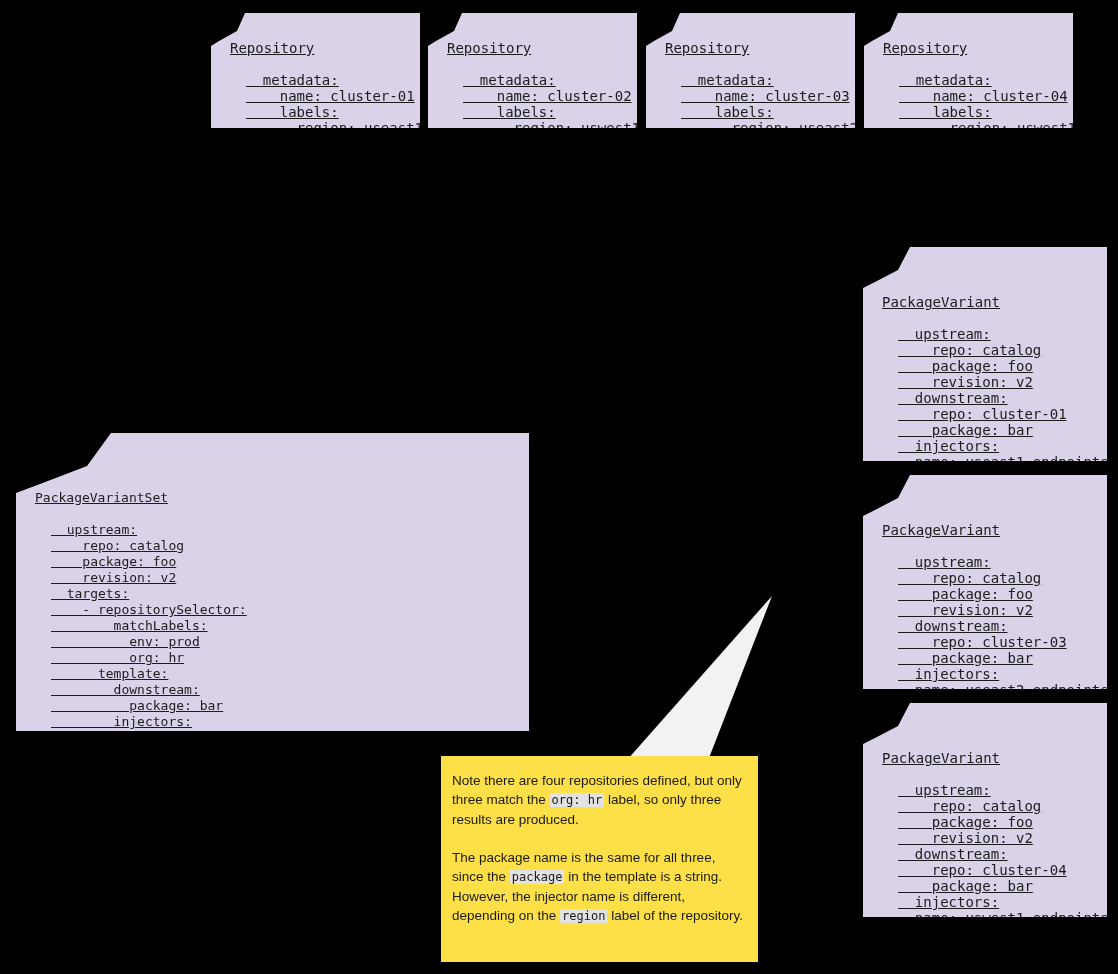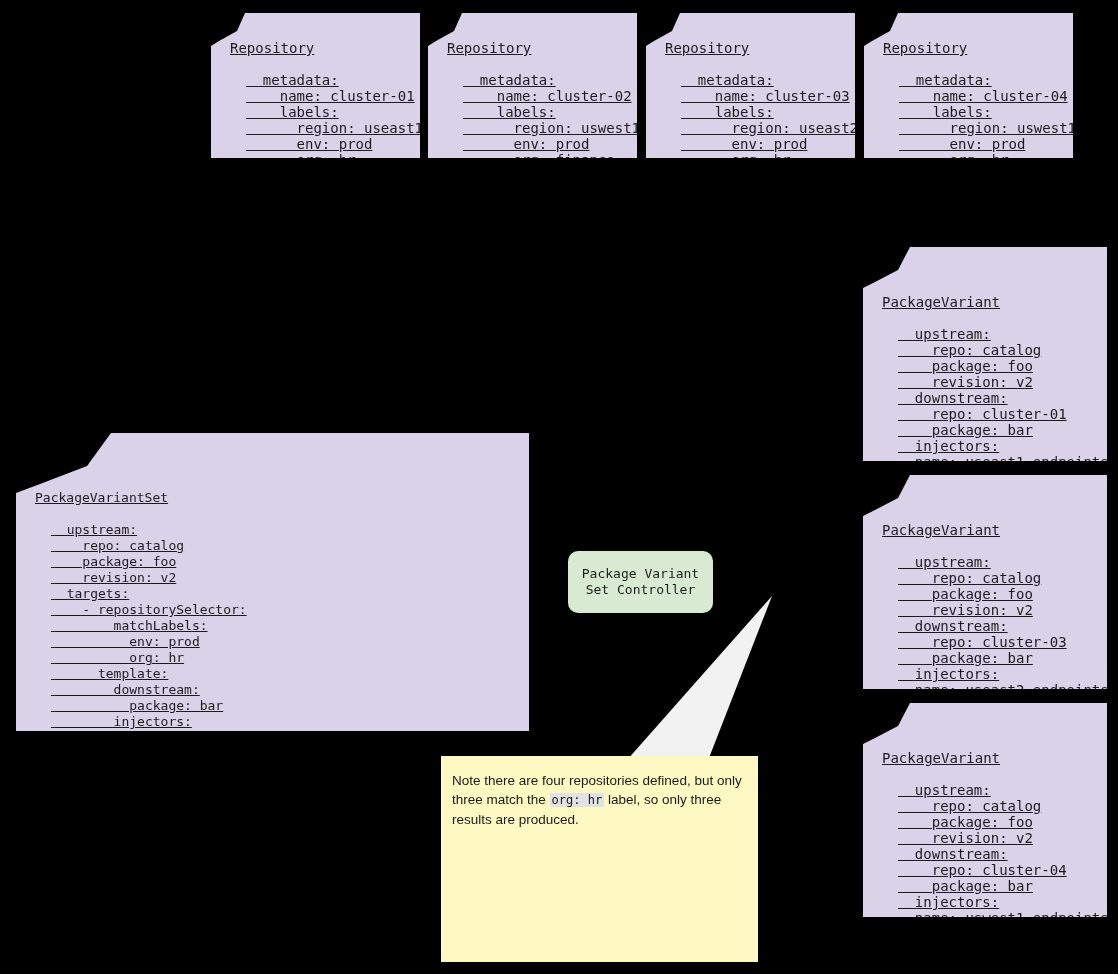--- a/index.html
+++ b/index.html
@@ -7,21 +7,21 @@
     position:relative; width:1118px; height:974px; background:#000000;
     font-family:"DejaVu Sans Mono","Liberation Mono",monospace; overflow:hidden;
   }
   .card {
     position:absolute; background:#d9d2e9; color:#1c1c1c; box-sizing:border-box;
   }
   .card .doc-title { text-decoration:underline; }
   .card pre { margin:16px; font:inherit; white-space:pre;text-decoration:underline; }
 
   .repo {
-    width:209px; height:145px; top:13px;
+    width:209px; height:115px; top:13px;
     font-size:14px; line-height:16px; padding:27px 0 0 19px;
     clip-path:polygon(34px 0,100% 0,100% 100%,0 100%,0 33px,8px 28px,26px 18px);
   }
   #repo-1 { left:211px; } #repo-2 { left:428px; } #repo-3 { left:646px; } #repo-4 { left:864px; }
 
   .pvs {
     left:16px; top:433px; width:513px; height:298px;
     font-size:13px; line-height:16px; padding:57px 0 16px 19px;
     clip-path:polygon(95px 0,100% 0,100% 100%,0 100%,0 60px,24px 51px,71px 33px);
   }
@@ -39,21 +39,21 @@
     font-size:13px; line-height:16px; text-align:center;
     padding-top:15px; box-sizing:border-box; white-space:pre-line;
   }
 
   .note-pointer {
     position:absolute; left:627px; top:596px; width:145px; height:164px;
     background:#f2f2f2; clip-path:polygon(100% 0,56% 100%,0 100%);
   }
   .note {
     position:absolute; left:441px; top:756px; width:317px; height:206px;
-    background:#fef9c3; color:#1a1a1a; box-sizing:border-box;
+    background:#fde047; color:#1a1a1a; box-sizing:border-box;
     font-family:"Liberation Sans",sans-serif; font-size:13.5px; line-height:19px;
     padding:15px 10px 0 11px;
   }
   .note p { margin:0 0 19px 0; }
   .note .code {
     font-family:"DejaVu Sans Mono","Liberation Mono",monospace;
     font-size:12px; background:#e2e2e2; padding:0 2px;
   }
 </style>
 </head>
@@ -109,22 +109,20 @@
         matchLabels:
           env: prod
           org: hr
       template:
         downstream:
           package: bar
         injectors:
         - nameExpr: “target.labels[‘region’] + ‘-endpoints’”</pre>
   </div>
 
-  <div class="controller">Package Variant
-Set Controller</div>
 
   <div id="pv-1" class="card pv">
     <div class="doc-title">PackageVariant</div>
     <pre>  upstream:
     repo: catalog
     package: foo
     revision: v2
   downstream:
     repo: cluster-01
     package: bar
@@ -152,15 +150,16 @@
   downstream:
     repo: cluster-04
     package: bar
   injectors:
 - name: uswest1-endpoints</pre>
   </div>
 
   <div class="note-pointer"></div>
   <div class="note">
     <p><span>Note there are four repositories defined, but only three match the </span><span class="code">org: hr</span><span> label, so only three results are produced.</span></p>
+    <p><span>The package name is the same for all three, since the </span><span class="code">package</span><span> in the template is a string. However, the injector name is different, depending on the </span><span class="code">region</span><span> label of the repository.</span></p>
   </div>
 
 </div>
 
 </body></html>

